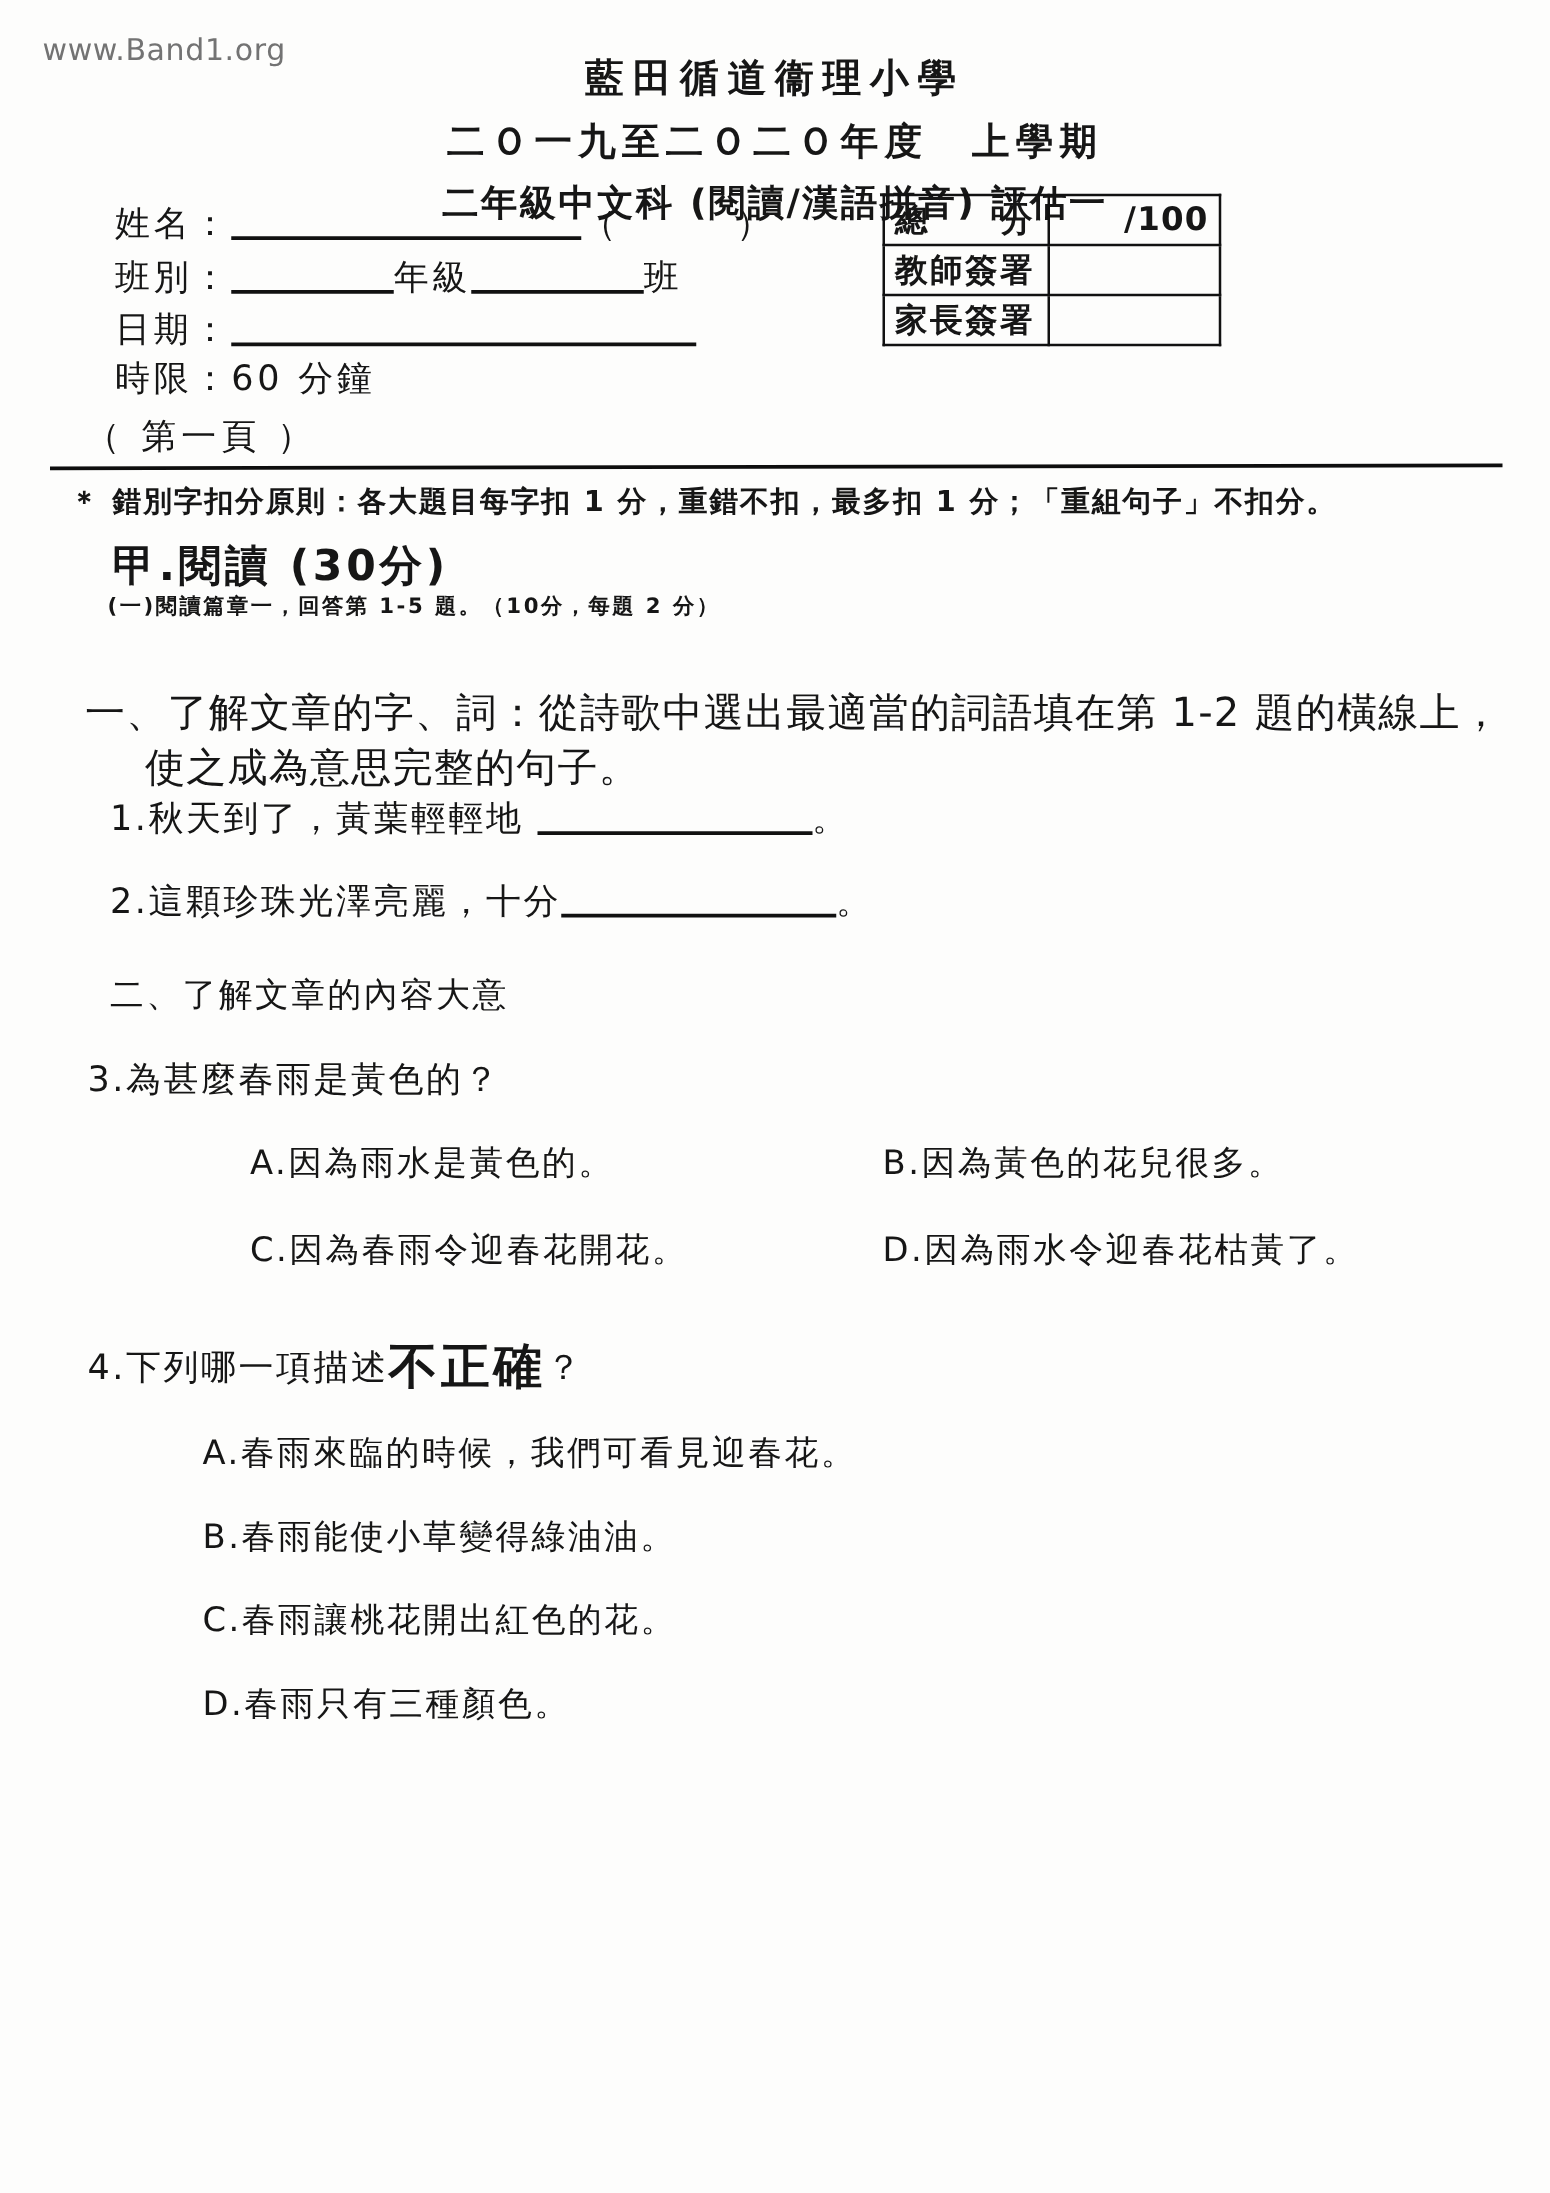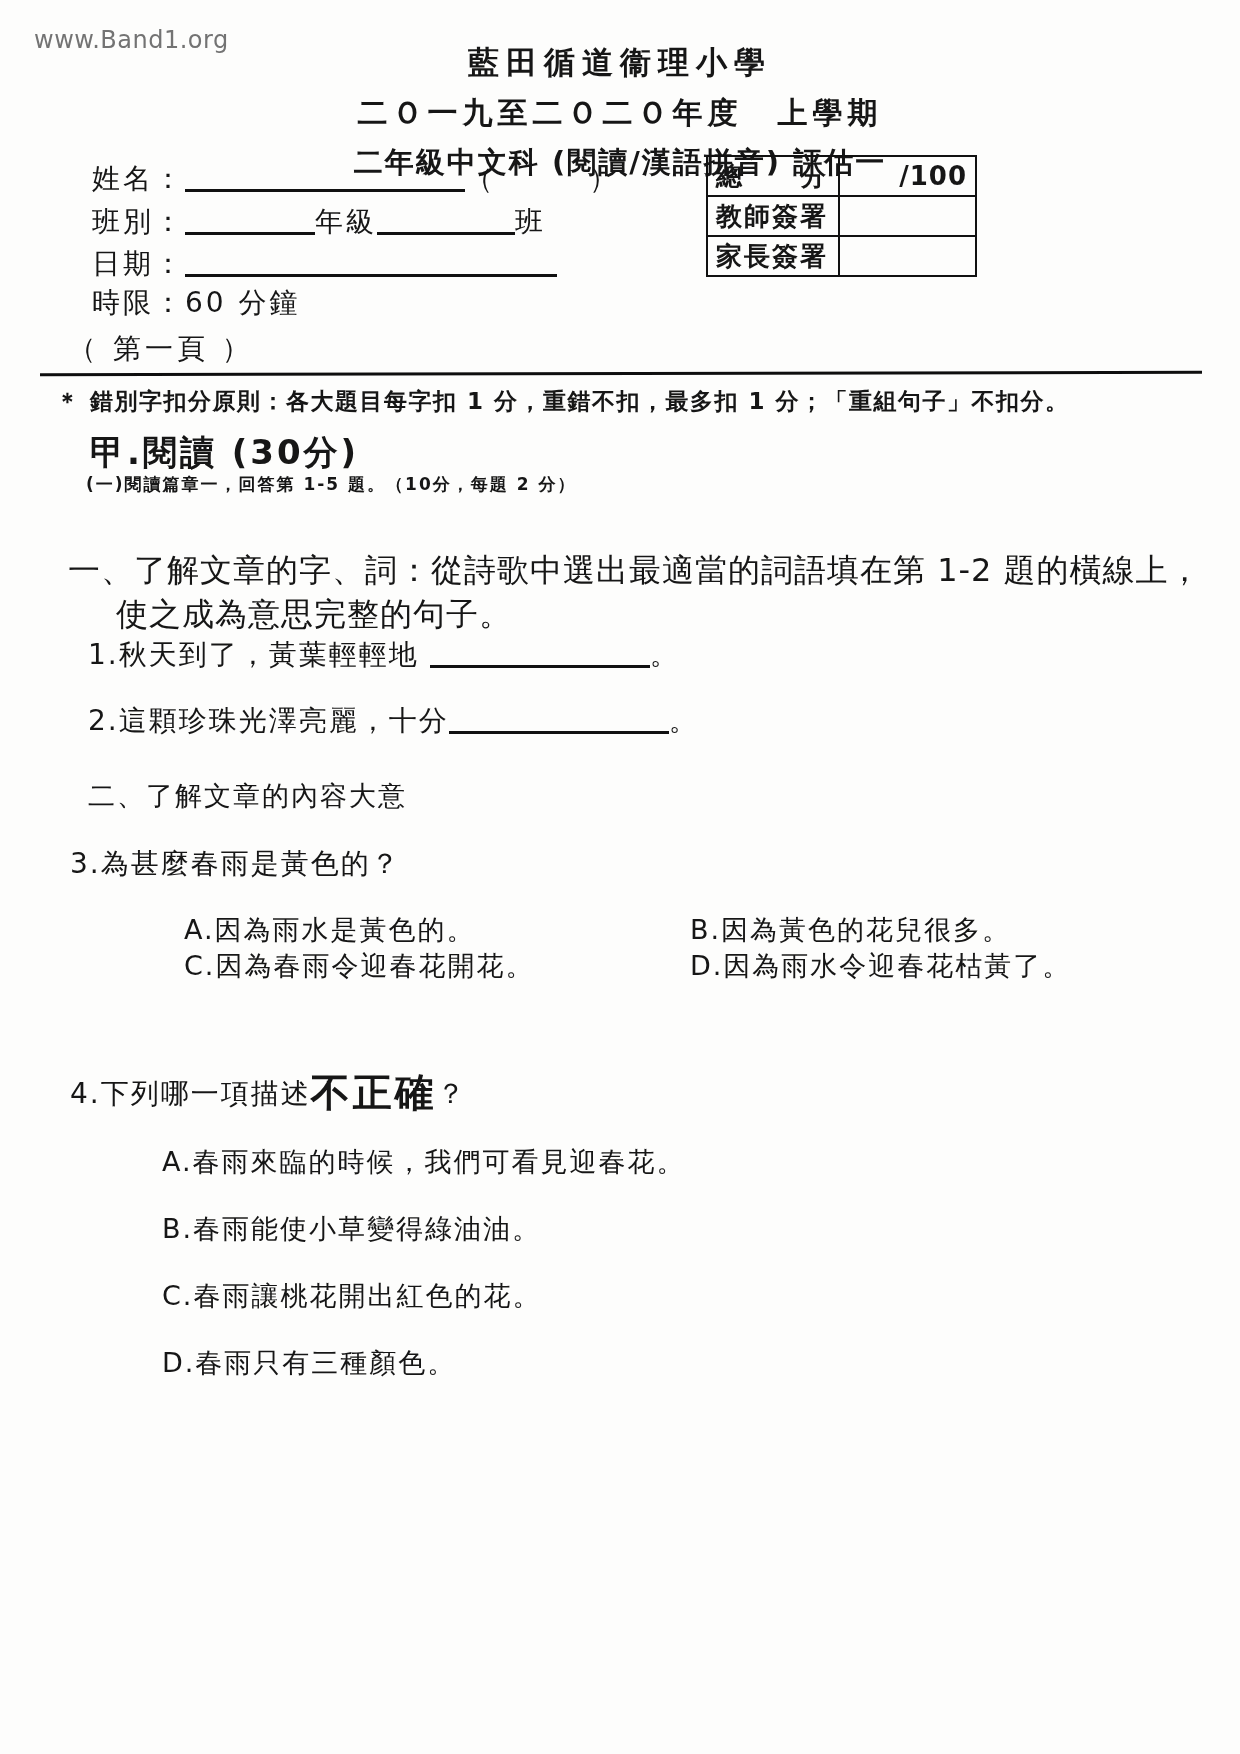--- a/index.html
+++ b/index.html
@@ -73,22 +73,22 @@
   .task1 { position:absolute; top:548px; left:68px; font-size:32px; letter-spacing:1px; line-height:44px; }
   .task1 .cont { padding-left:48px; display:block; }
 
   .q-line { position:absolute; font-size:28px; letter-spacing:2px; white-space:nowrap; }
   .q1 { top:636px; left:88px; }
   .q2 { top:702px; left:88px; }
   .task2 { top:778px; left:88px; font-size:27px; }
   .q3 { top:845px; left:70px; }
 
   .q3-options {
-    position:absolute; top:912px; left:184px;
-    display:grid; grid-template-columns:506px auto; 
+    position:absolute; top:912px; left:200px;
+    display:grid; grid-template-columns:506px auto; row-gap:34px;
     font-size:27px; letter-spacing:2px; white-space:nowrap;
   }
 
   .q4 { top:1066px; left:70px; }
   .q4 .emph { font-size:39px; font-weight:700; letter-spacing:3px; vertical-align:-3px; }
 
   .q4-options { position:absolute; top:1144px; left:162px; font-size:27px; letter-spacing:2px; }
   .q4-options .opt { margin-bottom:31px; white-space:nowrap; }
 </style>
 </head>

